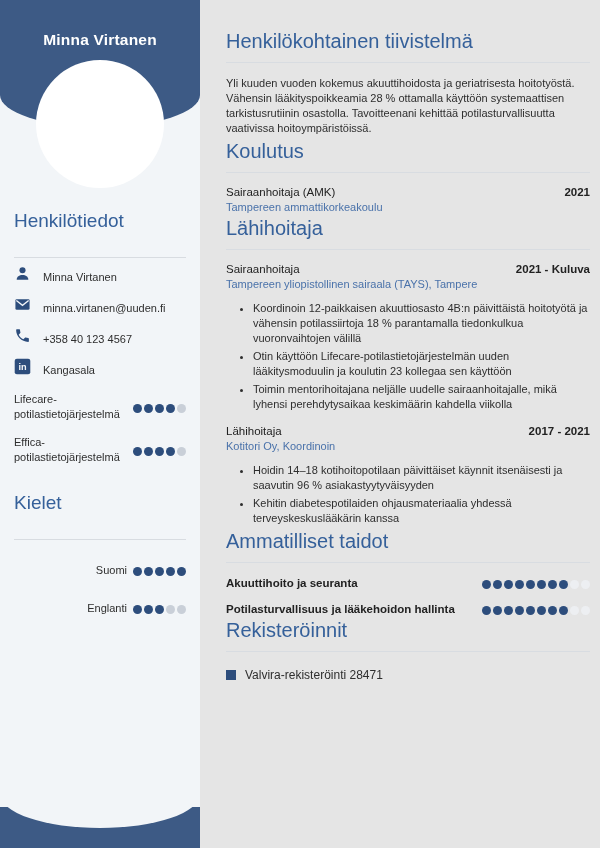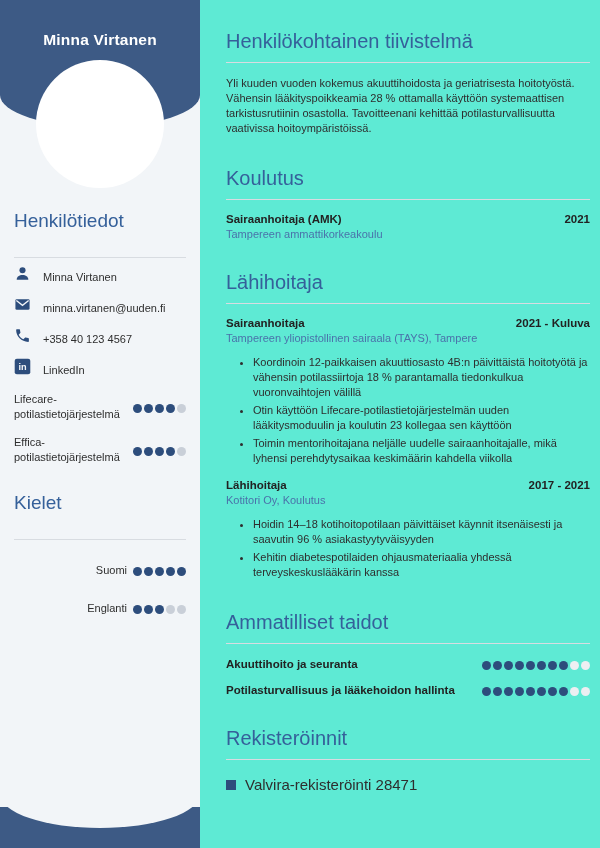--- a/index.html
+++ b/index.html
@@ -3,21 +3,21 @@
 <meta charset="utf-8">
 <style>
   :root{
     --primary:#3d5a85; --heading:#35609a; --link:#4a72aa; --text:#2e2e2e;
     --dot-filled:#2d4d7c; --dot-empty-side:#c9cfd8; --dot-empty-main:#edeff2;
     --sidebar-bg:#f2f5f8; --divider:#d8dce1;
   }
   *{box-sizing:border-box;margin:0;padding:0;}
   html,body{background:#fff;}
   body{font-family:"Liberation Sans","DejaVu Sans",sans-serif;color:var(--text);}
-  .page{position:relative;width:600px;height:848px;background:#5eead4;overflow:hidden;}
+  .page{position:relative;width:600px;height:848px;background:#e5e5e5;overflow:hidden;}
 
   
   .sidebar{position:absolute;left:0;top:0;width:200px;height:848px;background:var(--sidebar-bg);overflow:hidden;}
   .header-rect{position:absolute;top:0;left:0;width:200px;height:95px;background:var(--primary);}
   .header-bulge{position:absolute;top:95px;left:0;width:200px;height:32px;background:var(--primary);
     border-radius:0 0 50% 50% / 0 0 100% 100%;}
   .candidate-name{position:absolute;top:31px;left:0;width:200px;text-align:center;color:#fff;
     font-size:15.5px;font-weight:bold;letter-spacing:.2px;z-index:3;}
   .photo{position:absolute;top:60px;left:36px;width:128px;height:128px;border-radius:50%;background:#fff;z-index:2;}
   .footer-rect{position:absolute;bottom:0;left:0;width:200px;height:41px;background:var(--primary);}
@@ -43,38 +43,38 @@
   .dot{width:9px;height:9px;border-radius:50%;display:inline-block;}
   .dot-filled{background:var(--dot-filled);}
   .dot-empty-side{background:var(--dot-empty-side);}
   .dot-empty-main{background:var(--dot-empty-main);}
 
   
   .main{position:absolute;left:226px;top:0;width:364px;padding-top:30px;}
   .section-heading{font-size:20px;font-weight:400;color:var(--heading);padding-bottom:10px;
     border-bottom:1px solid var(--divider);line-height:1.1;}
   .section{margin-top:0;}
-  .section + .section{margin-top:31px;}
+  .section + .section{margin-top:4px;}
   .summary-text{margin-top:13px;font-size:11px;line-height:15px;color:var(--text);}
 
   .entry{margin-top:13px;}
   .entry-head{display:flex;justify-content:space-between;align-items:baseline;}
-  .entry-title{font-size:11.5px;font-weight:bold;color:#222;}
+  .entry-title{font-size:11.5px;font-weight:normal;color:#222;}
   .entry-date{font-size:11.5px;font-weight:bold;color:#222;white-space:nowrap;}
   .entry-org{margin-top:3px;font-size:11px;color:var(--link);}
   .bullets{margin:11px 0 0 0;padding-left:27px;}
   .bullets li{font-size:11px;line-height:15px;margin-top:3px;color:var(--text);}
   .bullets li:first-child{margin-top:0;}
 
   .pskill-row{display:flex;justify-content:space-between;align-items:center;margin-top:14px;}
   .pskill-label{font-size:11.5px;font-weight:bold;color:#222;}
 
   .reg-row{display:flex;align-items:center;gap:9px;margin-top:16px;}
   .reg-square{width:10px;height:10px;background:var(--dot-filled);flex:0 0 10px;}
-  .reg-label{font-size:15px;color:var(--text);}
+  .reg-label{font-size:12px;color:var(--text);}
 </style>
 </head>
 <body>
 
 <div class="page">
 
   <aside class="sidebar">
     <div class="header-rect"></div>
     <div class="header-bulge"></div>
     <div class="candidate-name">Minna Virtanen</div>
@@ -109,21 +109,21 @@
             </span>
             <span class="contact-label">+358 40 123 4567</span>
           </div>
           <div class="contact-row">
             <span class="contact-icon">
               <svg viewBox="0 0 24 24">
                 <rect x="1" y="1" width="22" height="22" rx="3"></rect>
                 <text x="12" y="17.6" text-anchor="middle" font-size="13" font-weight="bold" fill="#f2f5f8" font-family="Liberation Sans, sans-serif">in</text>
               </svg>
             </span>
-            <span class="contact-label">LinkedIn</span>
+            <span class="contact-label">Kangasala</span>
           </div>
         </div>
 
       <div id="skills-list">
           <div class="skill-item">
             <span class="skill-label">Lifecare-potilastietojärjestelmä</span>
             <span class="dots">
               <span class="dot dot-filled"></span>
               <span class="dot dot-filled"></span>
               <span class="dot dot-filled"></span>
@@ -204,21 +204,21 @@
               <li>Koordinoin 12-paikkaisen akuuttiosasto 4B:n päivittäistä hoitotyötä ja vähensin potilassiirtoja 18 % parantamalla tiedonkulkua vuoronvaihtojen välillä</li>
               <li>Otin käyttöön Lifecare-potilastietojärjestelmän uuden lääkitysmoduulin ja koulutin 23 kollegaa sen käyttöön</li>
               <li>Toimin mentorihoitajana neljälle uudelle sairaanhoitajalle, mikä lyhensi perehdytysaikaa keskimäärin kahdella viikolla</li>
             </ul>
           </div>
           <div class="entry">
             <div class="entry-head">
               <span class="entry-title">Lähihoitaja</span>
               <span class="entry-date">2017 - 2021</span>
             </div>
-            <div class="entry-org">Kotitori Oy, Koulutus</div>
+            <div class="entry-org">Kotitori Oy, Koordinoin</div>
             <ul class="bullets">
               <li>Hoidin 14–18 kotihoitopotilaan päivittäiset käynnit itsenäisesti ja saavutin 96 % asiakastyytyväisyyden</li>
               <li>Kehitin diabetespotilaiden ohjausmateriaalia yhdessä terveyskeskuslääkärin kanssa</li>
             </ul>
           </div>
         </div>
     </section>
 
     <section class="section">
       <h2 class="section-heading">Ammatilliset taidot</h2>

